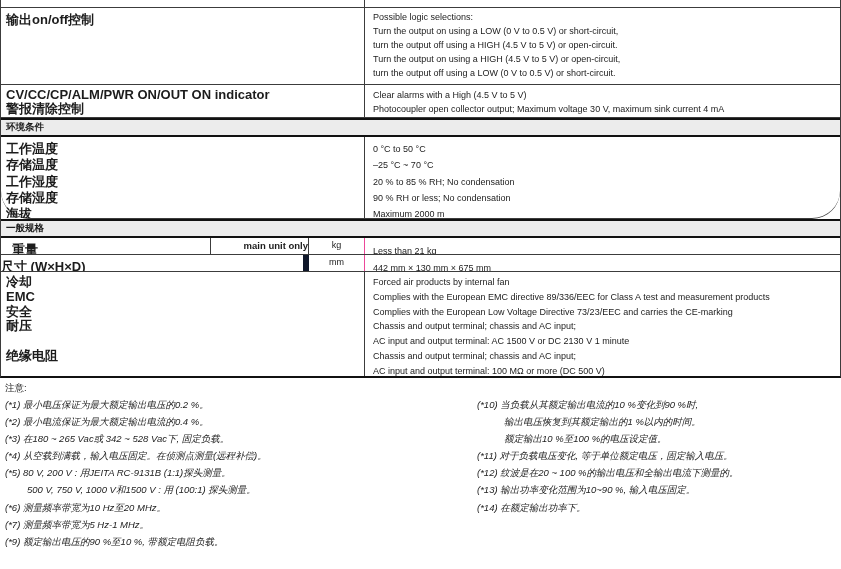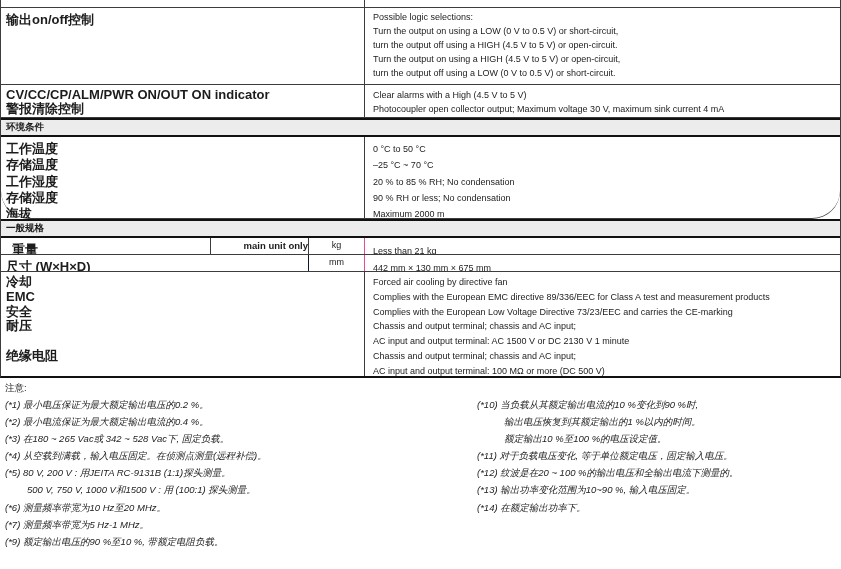--- a/index.html
+++ b/index.html
@@ -38,21 +38,21 @@
   }
   
   .row.env{height:82px;border-radius:28px;}
   .row.env .cell{padding-top:4px;}
   .row.env .lbl,.row.env .ln{height:16.3px;line-height:16.3px;}
   
   .row.weight,.row.dims{height:17px;align-items:stretch;}
   .row.weight .cell,.row.dims .cell{padding-top:2px;}
   .row.weight .cell.w-label{flex:0 0 210px;border-right:1px solid #3c3c3c;padding-left:11px;}
   .row.weight .cell.qualifier{flex:0 0 98px;border-right:1px solid #3c3c3c;text-align:right;font-weight:bold;font-size:9.5px;}
-  .row.dims .cell.d-label{flex:0 0 308px;border-right:1px solid #0f172a;padding-left:5px;}
+  .row.dims .cell.d-label{flex:0 0 308px;border-right:6px solid #0f172a;}
   .cell.unit{flex:0 0 56px;border-right:1px solid #ec4899;text-align:center;font-size:9px;}
   .row.weight .cell.value,.row.dims .cell.value{padding-top:2px;}
   
   .row.general{height:104px;border-bottom:none;}
   .row.general .cell{padding-top:3px;}
   .row.general .lbl,.row.general .ln{height:14.8px;line-height:14.8px;}
   
   .notes{position:absolute;left:5px;top:379px;width:832px;font-size:9.5px;}
   .notes-heading{height:17px;line-height:17px;font-size:9.5px;}
   .notes-cols{display:flex;}
@@ -149,21 +149,21 @@
       <div class="cell label">
         <div class="lbl">冷却</div>
         <div class="lbl">EMC</div>
         <div class="lbl">安全</div>
         <div class="lbl">耐压</div>
         <div class="lbl"></div>
         <div class="lbl">绝缘电阻</div>
         <div class="lbl"></div>
       </div>
       <div class="cell value">
-        <div class="ln">Forced air cooling by directive fan</div>
+        <div class="ln">Forced air products by internal fan</div>
         <div class="ln">Complies with the European EMC directive 89/336/EEC for Class A test and measurement products</div>
         <div class="ln">Complies with the European Low Voltage Directive 73/23/EEC and carries the CE-marking</div>
         <div class="ln">Chassis and output terminal; chassis and AC input;</div>
         <div class="ln">AC input and output terminal: AC 1500 V or DC 2130 V 1 minute</div>
         <div class="ln">Chassis and output terminal; chassis and AC input;</div>
         <div class="ln">AC input and output terminal: 100 MΩ or more (DC 500 V)</div>
       </div>
     </div>
 
   </div>

